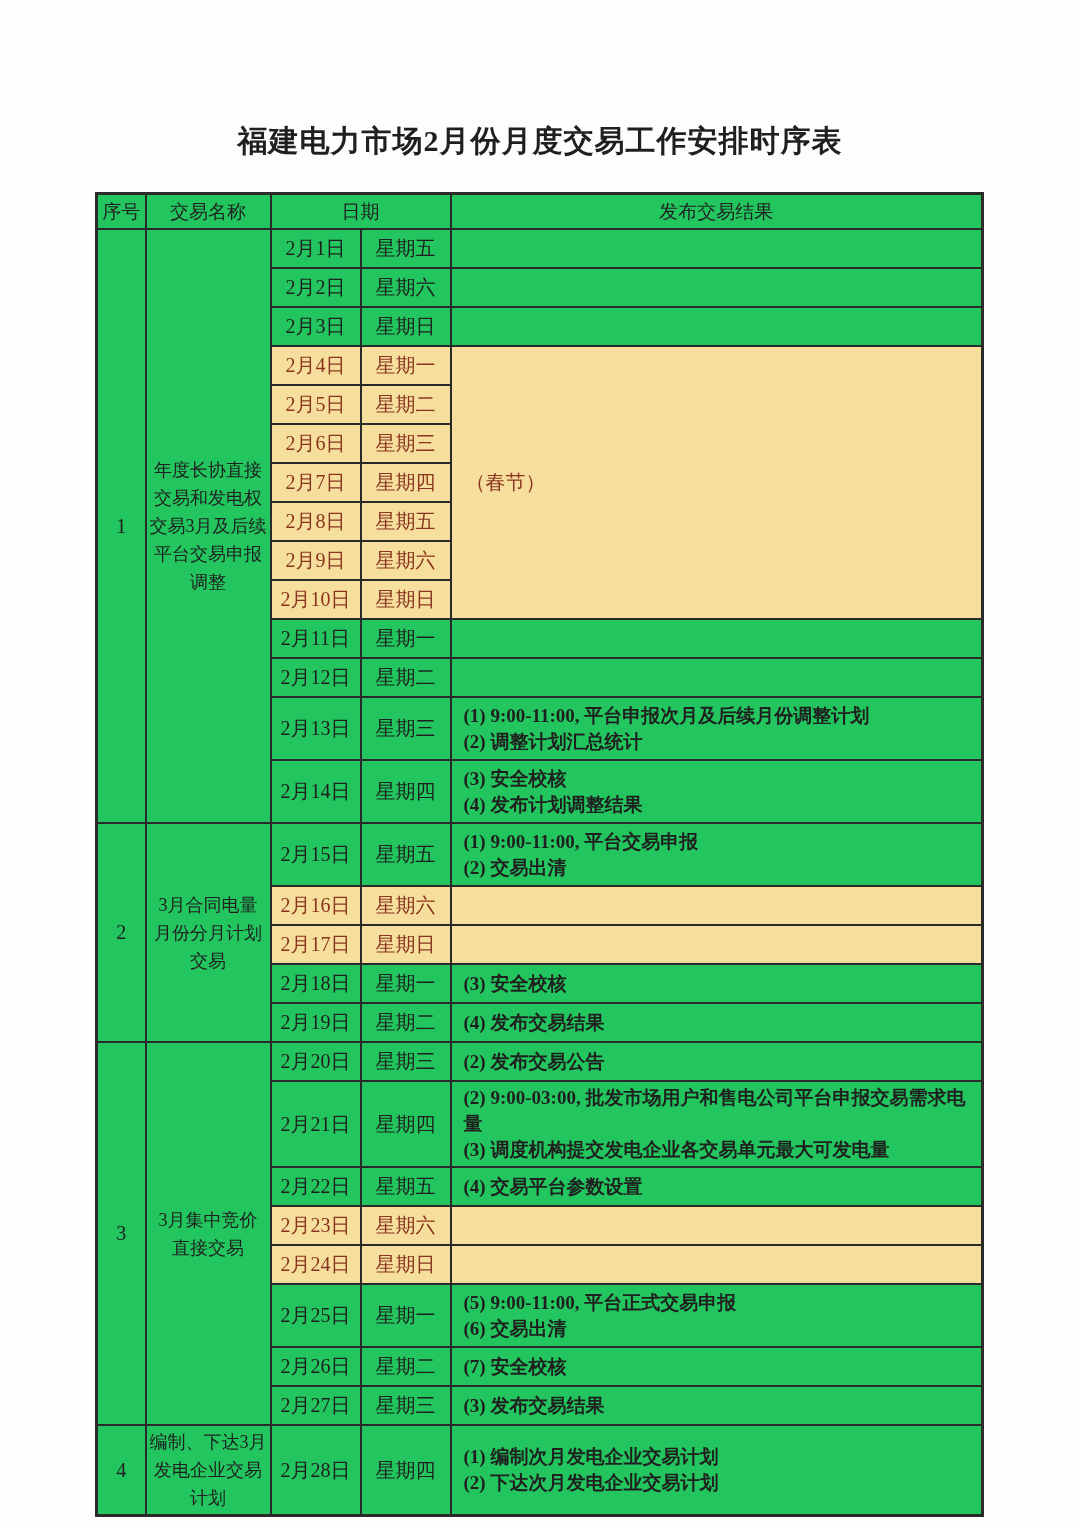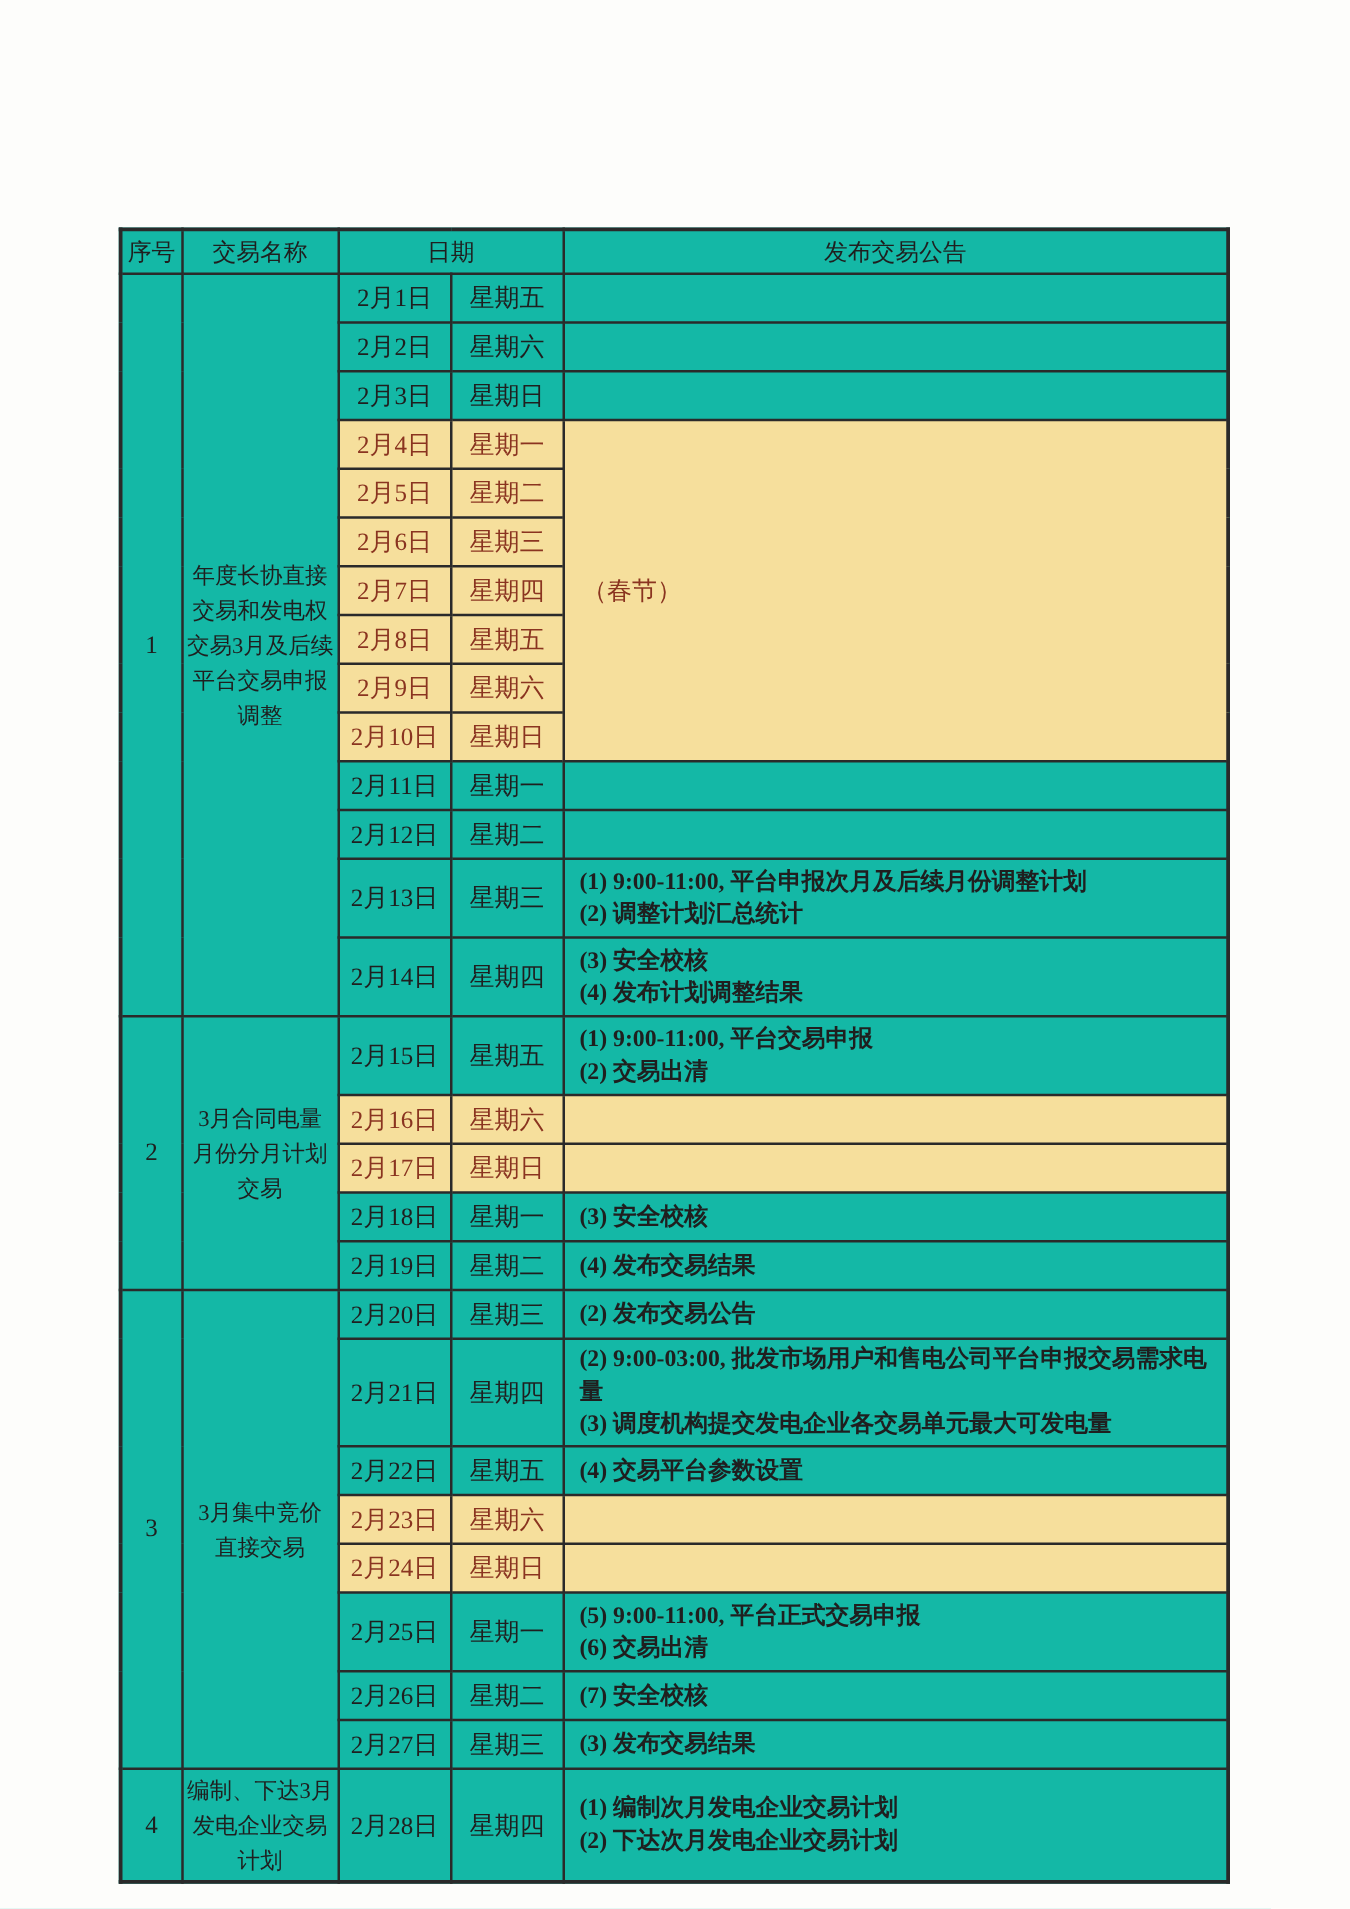--- a/index.html
+++ b/index.html
@@ -19,25 +19,25 @@
   .page{
     position:relative;width:1080px;height:1527px;
     background:var(--page);overflow:hidden;
   }
   .doc-title{
     position:absolute;top:121px;left:0;width:100%;
     margin:0;text-align:center;
     font-size:30px;font-weight:700;letter-spacing:1px;
   }
   table.schedule{
-    position:absolute;top:182px;left:95px;
+    position:absolute;top:192px;left:95px;
     width:886px;table-layout:fixed;
     border-collapse:collapse;
     border:3px solid var(--border);
-    background:#14b8a6;
+    background:#22c55e;
   }
   .schedule th,.schedule td{
     border:2px solid var(--border);
     padding:0;
     vertical-align:middle;
   }
   .schedule th{
     font-weight:400;font-size:19px;height:33px;text-align:center;
   }
   td.seq{ text-align:center;font-size:20px; }
@@ -54,35 +54,36 @@
   td.date.hl,td.weekday.hl{ color:var(--hl-tx); }
   td.note{
     font-size:20px;color:var(--hl-tx);
     padding-left:14px;vertical-align:middle;
   }
 </style>
 </head>
 <body>
 
 <div class="page">
+  <h1 class="doc-title">福建电力市场2月份月度交易工作安排时序表</h1>
 
   <table class="schedule">
     <colgroup>
       <col style="width:49px">
       <col style="width:125px">
       <col style="width:90px">
       <col style="width:90px">
       <col style="width:532px">
     </colgroup>
     <thead>
       <tr>
         <th>序号</th>
         <th>交易名称</th>
         <th colspan="2">日期</th>
-        <th>发布交易公告</th>
+        <th>发布交易结果</th>
       </tr>
     </thead>
     <tbody>
         <tr>
           <td class="seq" rowspan="14">1</td>
           <td class="name" rowspan="14">年度长协直接
 交易和发电权
 交易3月及后续
 平台交易申报
 调整</td>

